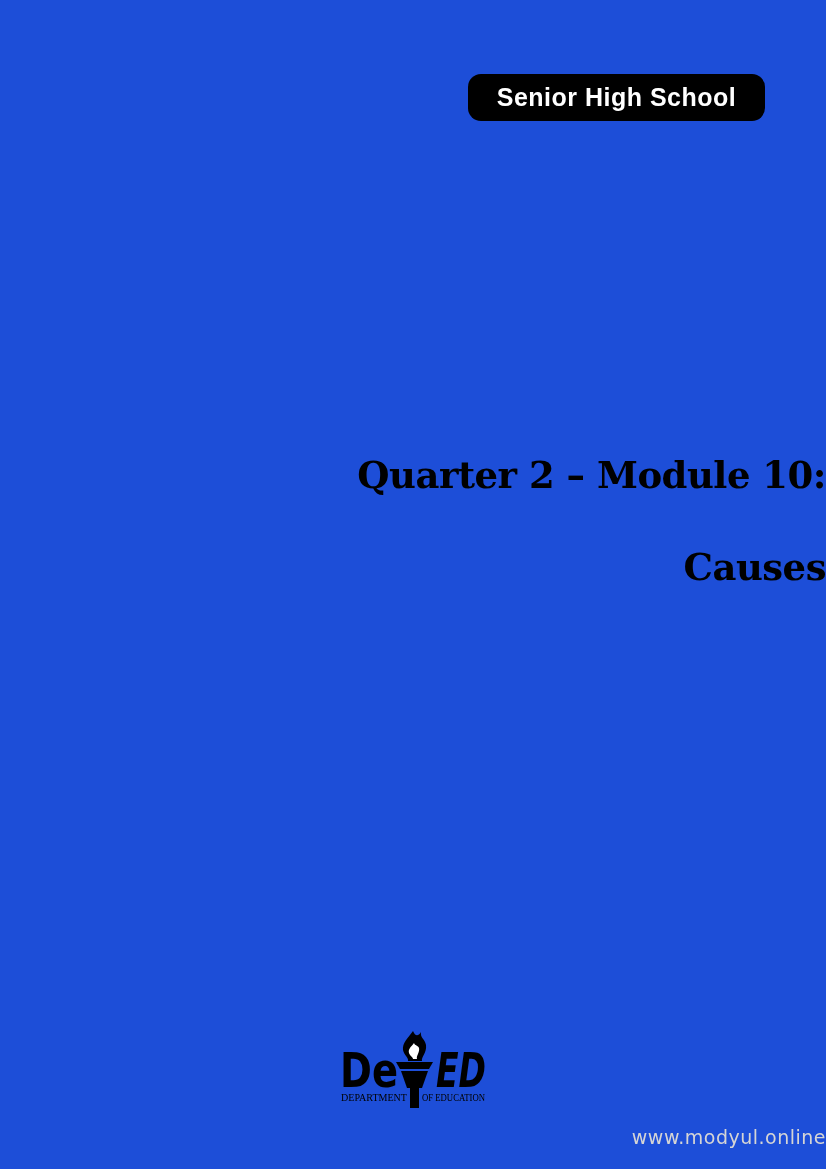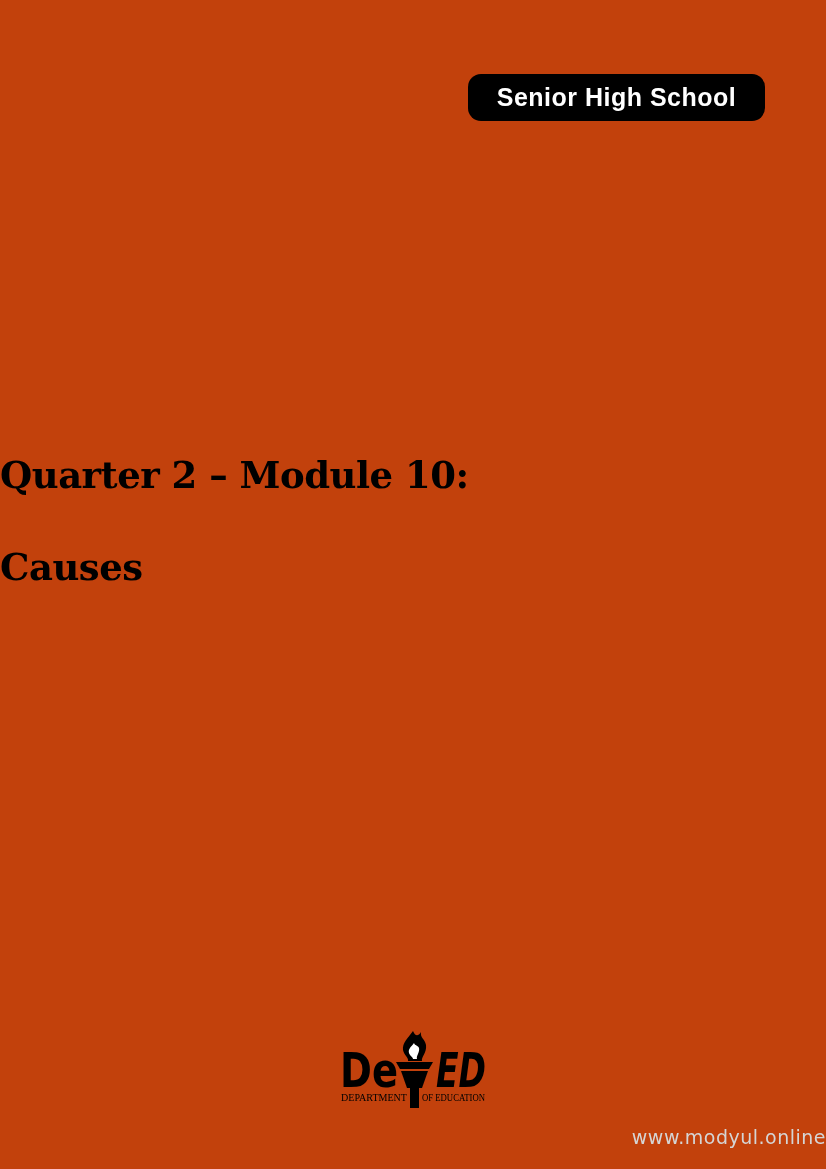--- a/index.html
+++ b/index.html
@@ -4,21 +4,21 @@
 <style>
   html, body {
     margin: 0;
     padding: 0;
     background: #ffffff;
   }
   .page {
     position: relative;
     width: 826px;
     height: 1169px;
-    background: #c2410c;
+    background: #1d4ed8;
     overflow: hidden;
     font-family: "DejaVu Serif", serif;
   }
 
   
   .badge {
     position: absolute;
     left: 468px;
     top: 74px;
     width: 297px;
@@ -52,21 +52,21 @@
     font-size: 52px;
     line-height: 60px;
     letter-spacing: -1px;
   }
   .subtitle {
     position: absolute;
     top: 452px;
     left: 0;
     right: 0;
     margin: 0;
-    text-align: left;
+    text-align: right;
     color: #000000;
     font-family: "DejaVu Serif", serif;
     font-weight: bold;
     font-size: 37px;
     line-height: 46px;
     letter-spacing: -0.5px;
   }
 
   
   .logo-wrap {

